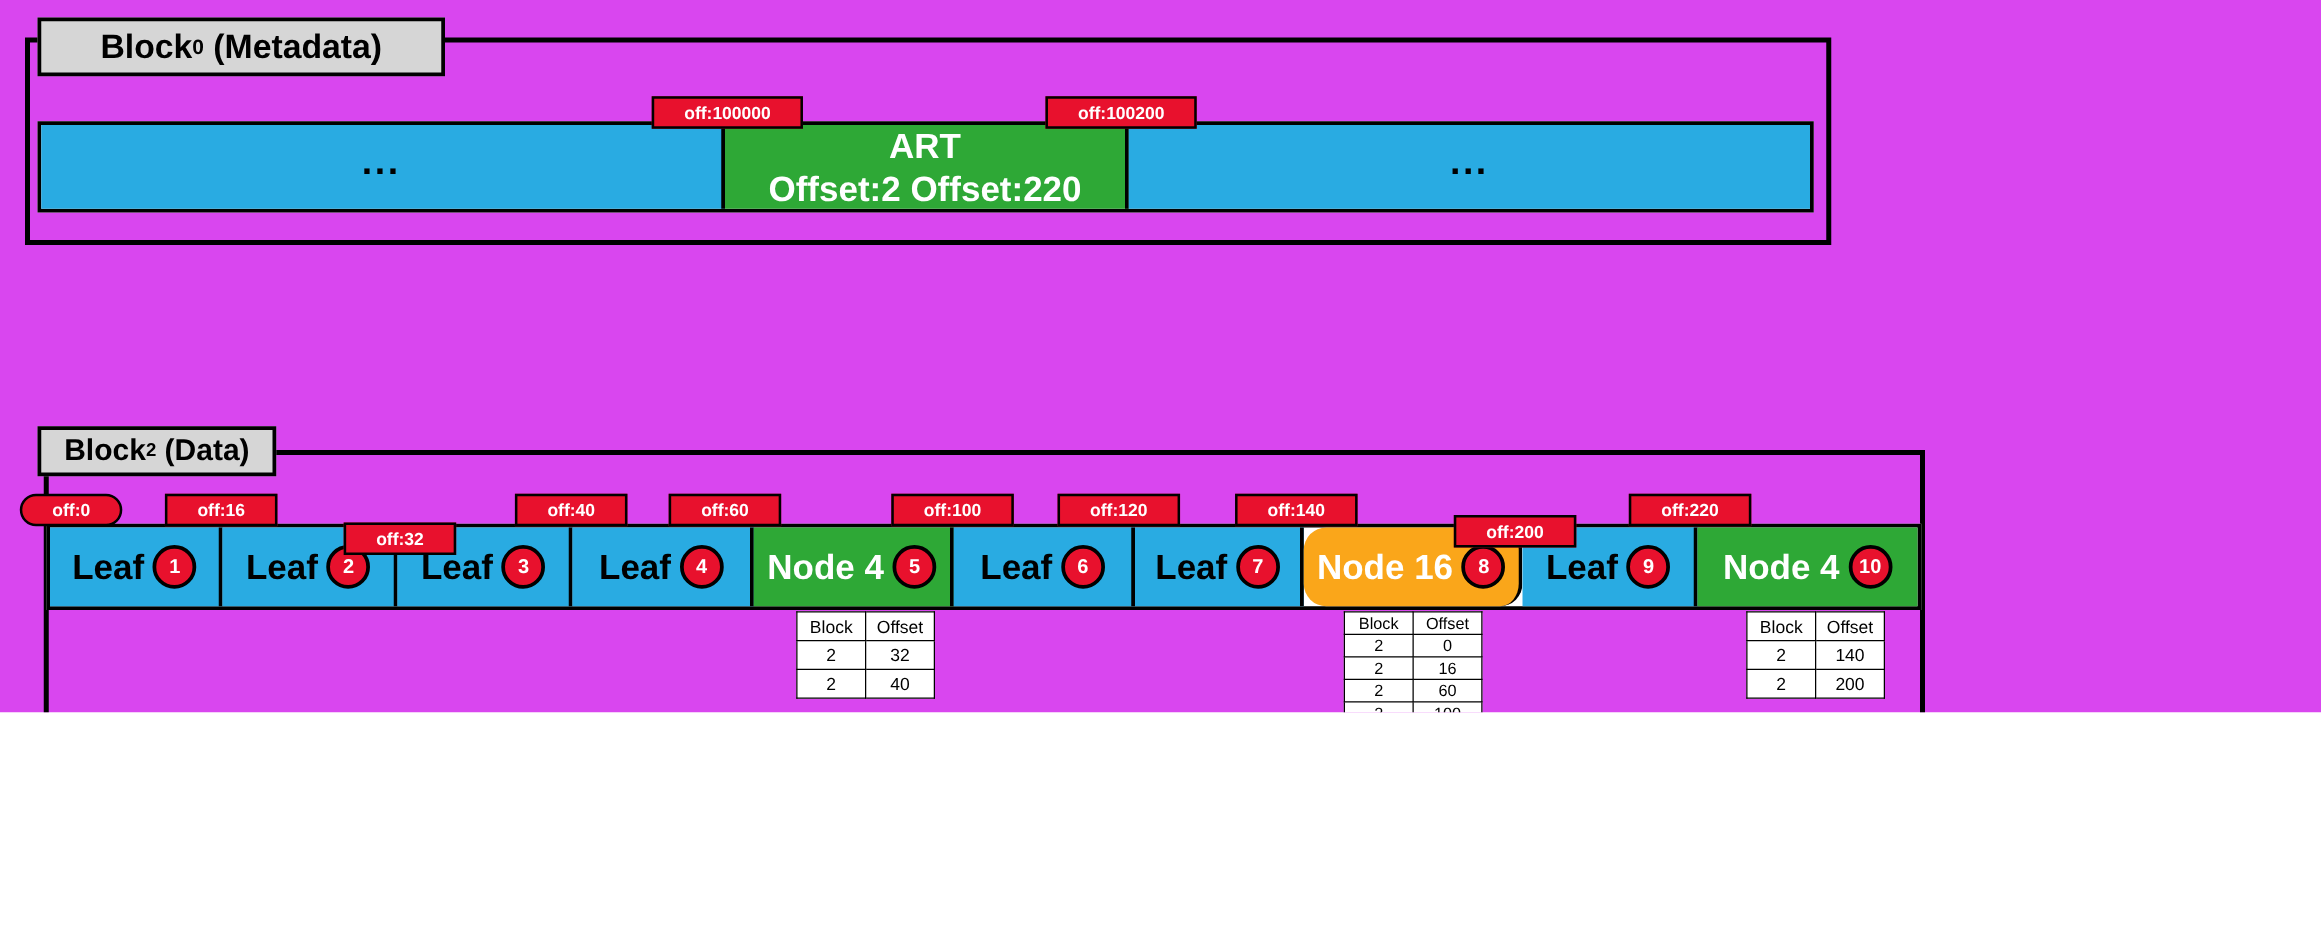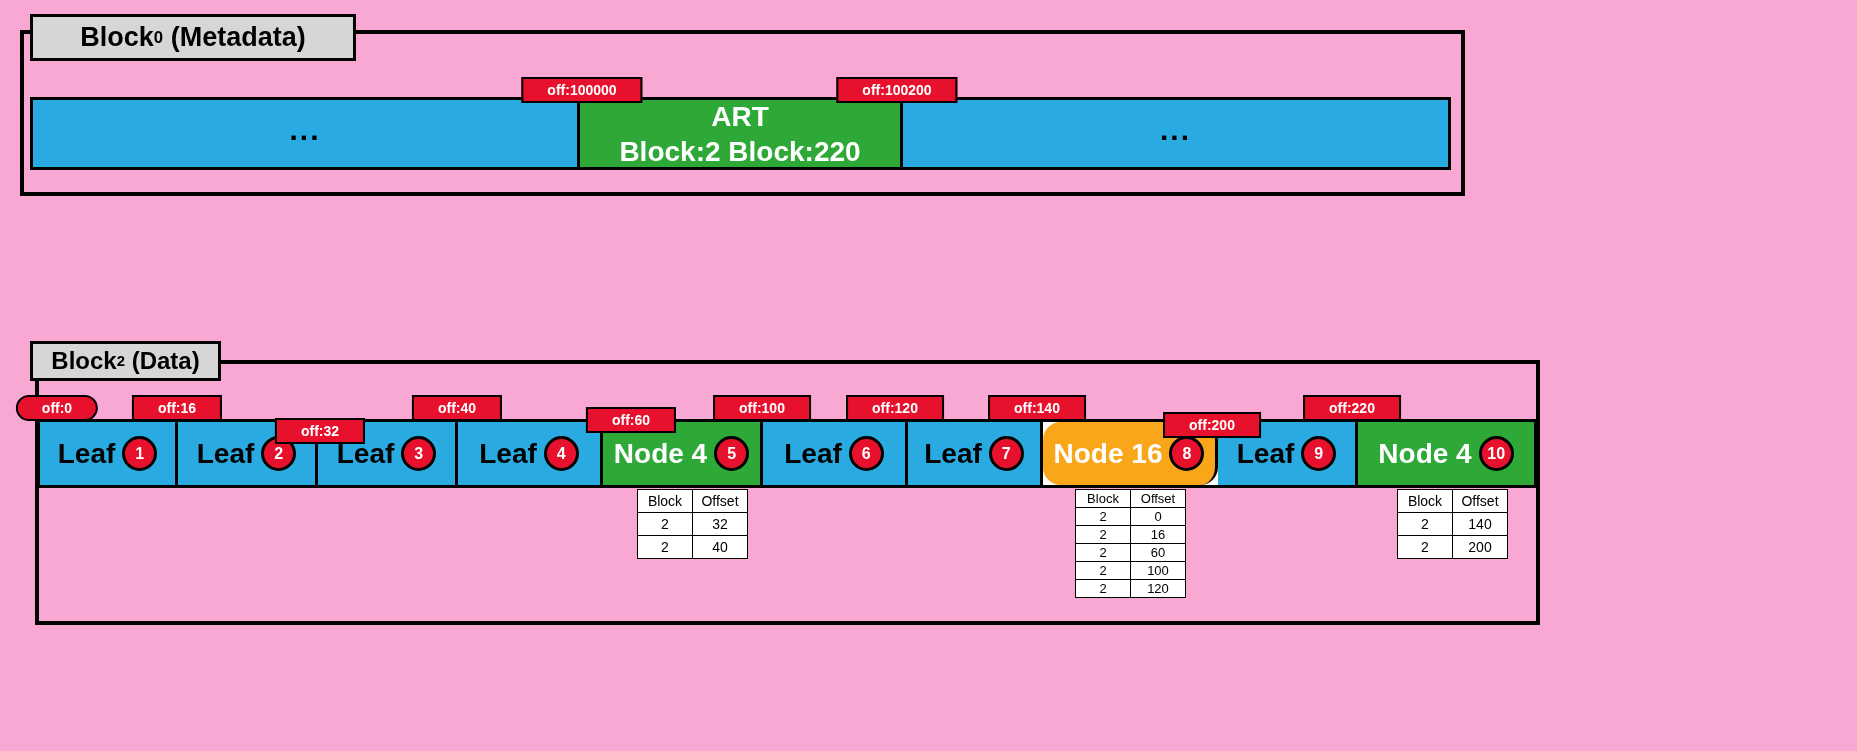--- a/index.html
+++ b/index.html
@@ -1,21 +1,21 @@
 <!DOCTYPE html>
 <html><head>
 <meta charset="utf-8">
 <style>
   html, body { margin: 0; padding: 0; background: #ffffff; }
   body { font-family: "Liberation Sans", "DejaVu Sans", sans-serif; }
   .canvas {
     position: relative;
     width: 1857px;
-    height: 751px;
-    background: #f9a8d4;
+    height: 570px;
+    background: #d946ef;
     overflow: hidden;
   }
 
   
   .outer-box {
     position: absolute;
     border: 4px solid #000;
     background: transparent;
     box-sizing: border-box;
   }
@@ -129,21 +129,21 @@
 
   <div class="block-label b0-label"><span>Block</span><sub>0</sub><span> (Metadata)</span></div>
 
   <div class="bar b0-bar">
     <div class="seg seg-blue" style="width:547px;">
       <span class="dots">...</span>
     </div>
     <div class="seg seg-green" style="width:323px;">
       <div class="art-lines">
         <div>ART</div>
-        <div>Block:2 Block:220</div>
+        <div>Offset:2 Offset:220</div>
       </div>
     </div>
     <div class="seg seg-blue" style="flex:1;">
       <span class="dots">...</span>
     </div>
   </div>
 
   <div class="off-badge" style="left:582px; top:77px;">off:100000</div>
   <div class="off-badge" style="left:897px; top:77px;">off:100200</div>
 
@@ -191,21 +191,21 @@
     <div class="seg seg-green" style="flex:1;">
       <span class="seg-label">Node 4</span>
       <span class="num-badge">10</span>
     </div>
   </div>
 
   <div class="off-badge" style="left:57px;   top:395px;border-radius:13px;">off:0</div>
   <div class="off-badge" style="left:177px;  top:395px;">off:16</div>
   <div class="off-badge" style="left:320px;  top:418px;">off:32</div>
   <div class="off-badge" style="left:457px;  top:395px;">off:40</div>
-  <div class="off-badge" style="left:631px;  top:395px;margin-top:12px;">off:60</div>
+  <div class="off-badge" style="left:580px;  top:395px;">off:60</div>
   <div class="off-badge" style="left:762px;  top:395px;">off:100</div>
   <div class="off-badge" style="left:895px;  top:395px;">off:120</div>
   <div class="off-badge" style="left:1037px; top:395px;">off:140</div>
   <div class="off-badge" style="left:1212px; top:395px;margin-top:17px;">off:200</div>
   <div class="off-badge" style="left:1352px; top:395px;">off:220</div>
 
   <table class="ptr-table" style="left:637px; top:489px;">
     <tbody>
         <tr>
       <td>Block</td>

